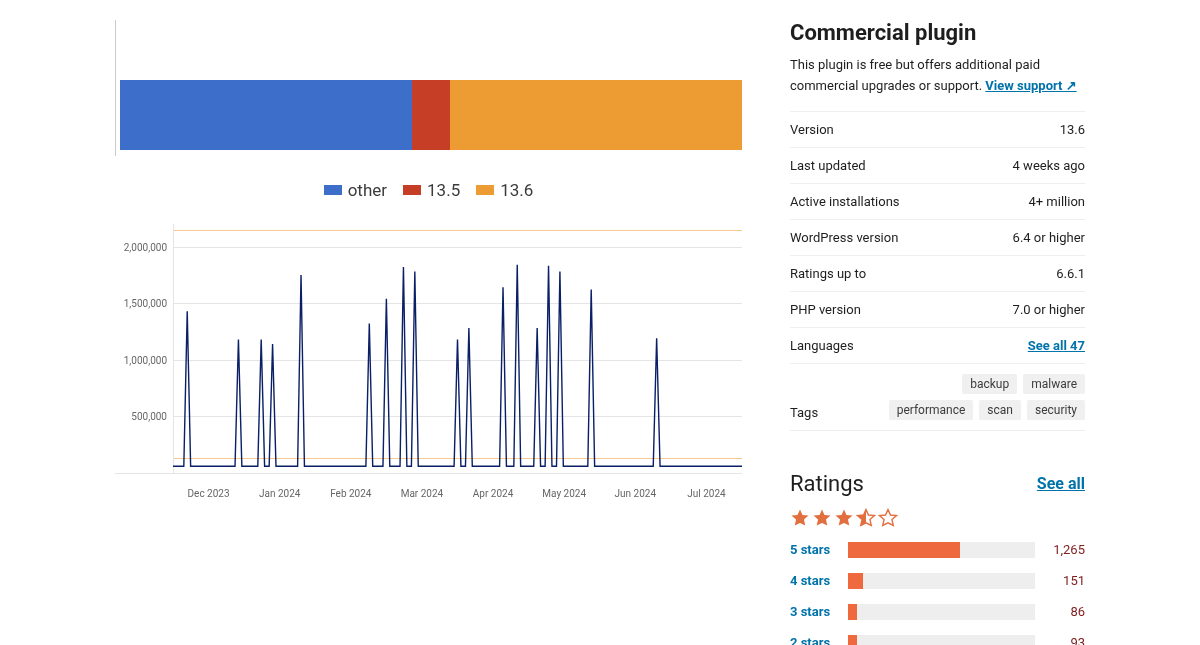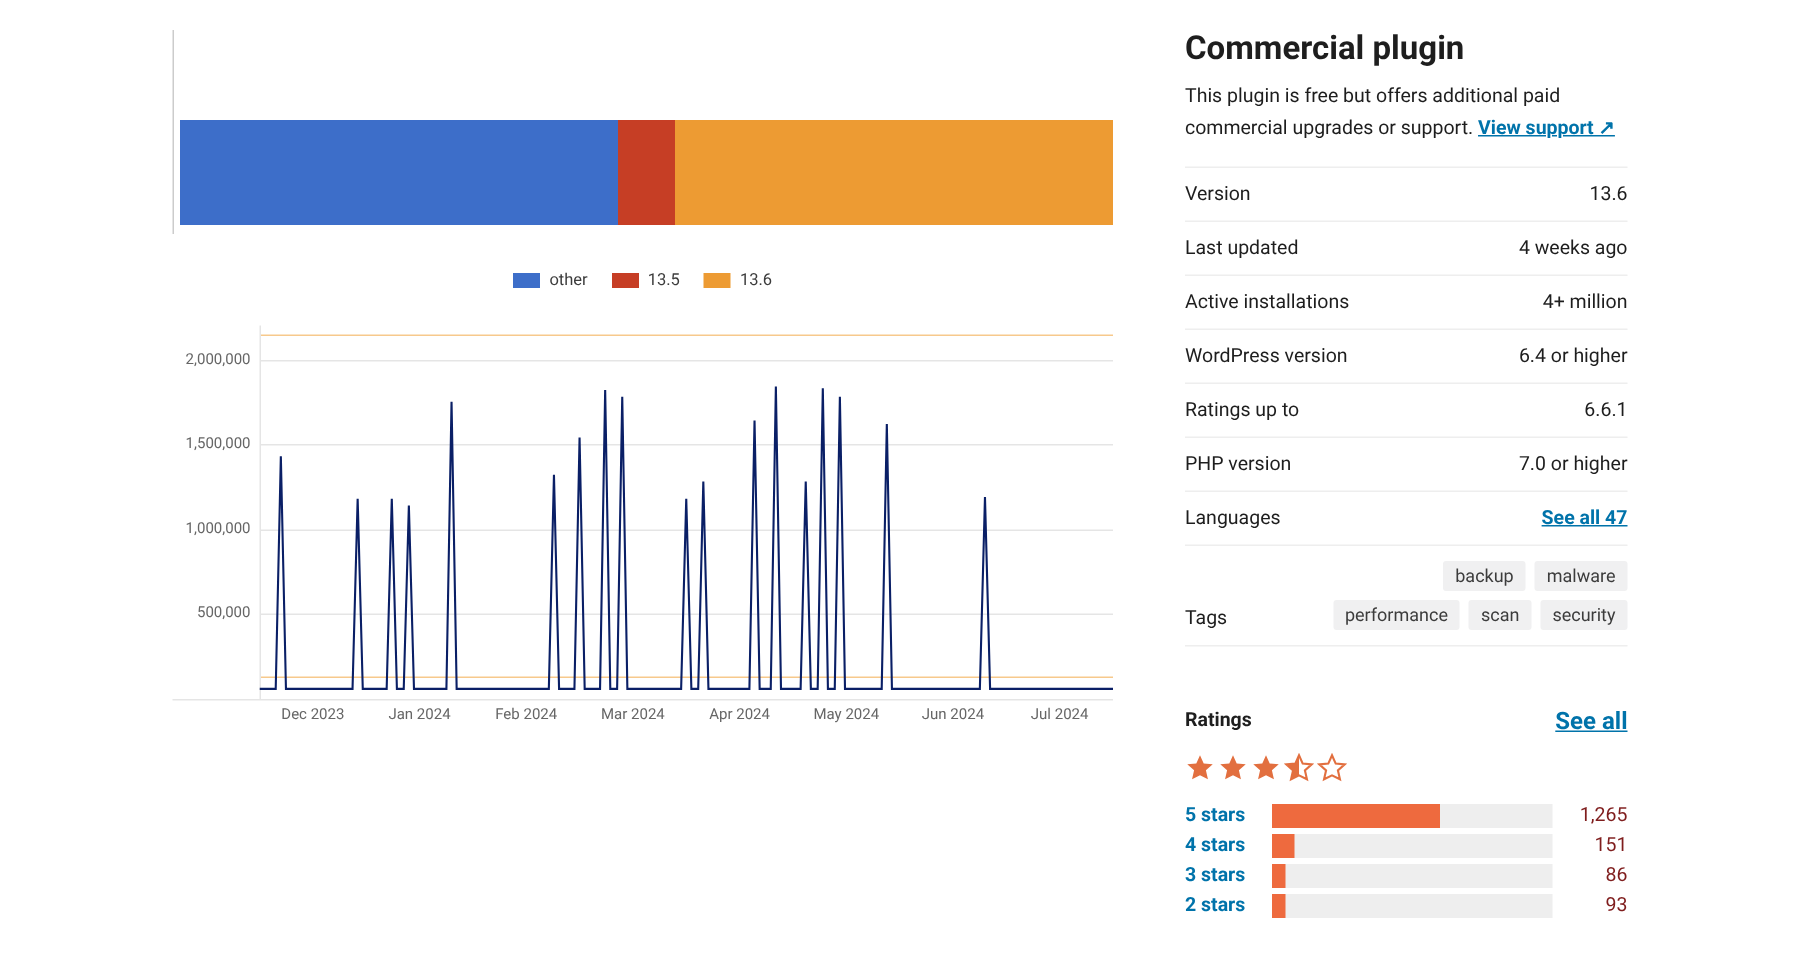--- a/index.html
+++ b/index.html
@@ -9,52 +9,52 @@
 .sidebar { width: 295px; }
 h2.stats-title { font-size: 22px; font-weight: 700; margin-bottom: 18px; }
 h3.sub-title { font-size: 16px; font-weight: 600; margin-bottom: 14px; }
 h3.sidebar-title { font-size: 22px; font-weight: 700; margin-bottom: 10px; }
 
 
 .versions-wrap { margin-bottom: 24px; }
 .versions-axis { border-left: 1px solid #ccc; padding: 60px 0 6px 4px; }
 .versions-bar { display: flex; height: 70px; width: 100%; }
 .versions-bar .seg { height: 100%; }
-.legend { display: flex; justify-content: center; gap: 16px; margin-top: 24px; font-size: 11px; color: #3c3c3c; }
+.legend { display: flex; justify-content: center; gap: 16px; margin-top: 24px; font-size: 17px; color: #3c3c3c; }
 .legend-item { display: flex; align-items: center; gap: 6px; }
 .legend-swatch { width: 18px; height: 10px; }
 
 
 .downloads-wrap { margin-bottom: 20px; }
 .line-chart { position: relative; height: 250px; margin-top: 22px; border-bottom: 1px solid #e5e5e5; }
 .line-chart .grid-area { position: absolute; left: 58px; right: 0; top: 0; bottom: 0; border-left: 1px solid #e5e5e5; }
 .line-chart .hgrid { position: absolute; left: 0; right: 0; height: 1px; background: #e5e5e5; }
 .line-chart .hgrid.orange { background: #f7c98c; }
 .line-chart .ylabel { position: absolute; font-size: 10px; color: #666; text-align: right; width: 52px; transform: translateY(-50%); }
 .line-chart svg { position: absolute; left: 58px; right: 0; top: 0; bottom: 0; width: calc(100% - 58px); height: 100%; }
-.xlabels { display: flex; justify-content: flex-start; font-size: 10px; color: #666; margin: 4px 0 0 58px; }
+.xlabels { display: flex; justify-content: flex-start; font-size: 10px; color: #666; margin: 14px 0 0 58px; }
 .xlabels span { flex: 1; text-align: center; }
 
 
 .sidebar p.desc { font-size: 13px; line-height: 1.6; color: #1e1e1e; margin-bottom: 14px; }
 .sidebar a { color: #0073aa; text-decoration: underline; font-weight: bold; }
 .meta-list { border-top: 1px solid #eee; }
 .meta-row { display: flex; justify-content: space-between; align-items: flex-end; padding: 10px 0; border-bottom: 1px solid #eee; font-size: 13px; }
 .meta-row .label { color: #1e1e1e; }
 .meta-row .value { color: #1e1e1e; text-align: right; }
 .tags { display: flex; flex-wrap: wrap; gap: 6px; justify-content: flex-end; max-width: 200px; }
 .tag { background: #f0f0f1; color: #3c3c3c; padding: 3px 8px; font-size: 12px; border-radius: 2px; }
 
 
 .ratings { margin-top: 40px; }
 .ratings-header { display: flex; justify-content: space-between; align-items: center; margin-bottom: 12px; }
-.ratings-header h3 { font-size: 13px; font-weight: 700; }
+.ratings-header h3 { font-size: 22px; font-weight: 400; }
 .stars { display: flex; gap: 2px; margin-bottom: 14px; }
 .star { width: 20px; height: 20px; }
-.rating-row { display: flex; align-items: center; gap: 10px; font-size: 13px; margin-bottom: 4px; }
+.rating-row { display: flex; align-items: center; gap: 10px; font-size: 13px; margin-bottom: 15px; }
 .rating-row a { color: #0073aa; width: 48px; text-decoration: none; }
 .rating-bar { flex: 1; height: 16px; background: #eee; position: relative; }
 .rating-fill { position: absolute; left: 0; top: 0; height: 100%; background: #ee6a3e; }
 .rating-count { width: 40px; text-align: right; color: #7f1d1d; }
 </style>
 </head>
 <body>
 
 <div class="container">
   <div class="main">

